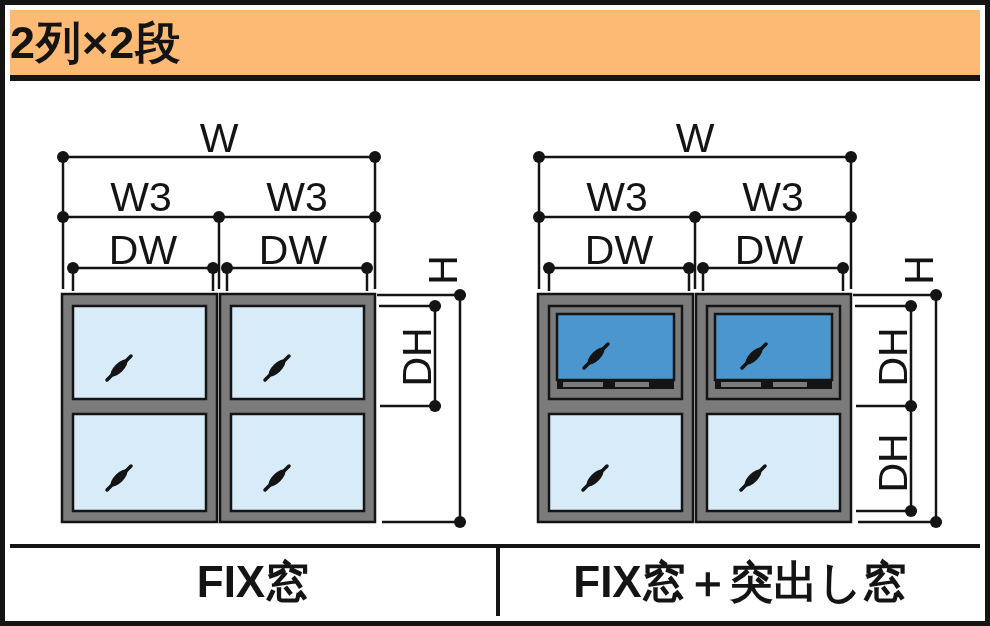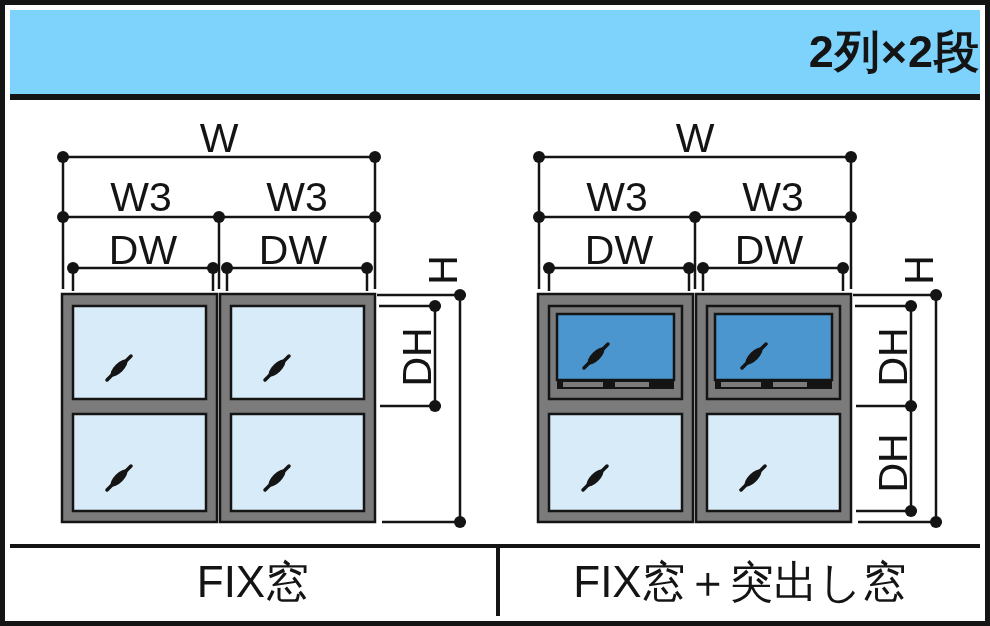--- a/index.html
+++ b/index.html
@@ -12,26 +12,26 @@
   }
   .frame {
     position: absolute;
     inset: 0;
     border: 5px solid #141414;
     background: #ffffff;
   }
   .title-bar {
     position: absolute;
     top: 5px; left: 5px; right: 5px;
-    height: 90px;
-    background: #7dd3fc;
+    height: 71px;
+    background: #fdba74;
     border-bottom: 6px solid #141414;
     display: flex;
     align-items: center;
-    justify-content: flex-end;
+    justify-content: flex-start;
   }
   .title-text {
     font-size: 45px;
     font-weight: 700;
     color: #141414;
     letter-spacing: 1px;
   }
   .caption-row {
     position: absolute;
     left: 5px; right: 5px; bottom: 5px;
@@ -43,21 +43,21 @@
   .caption-cell {
     display: flex;
     align-items: center;
     justify-content: center;
     height: 100%;
   }
   .caption-cell.left  { width: 490px; border-right: 4px solid #141414; }
   .caption-cell.right { flex: 1; justify-content: center; }
   .caption-text {
     font-size: 44px;
-    font-weight: 400;
+    font-weight: 700;
     color: #141414;
   }
   svg.diagram-layer {
     position: absolute;
     inset: 0;
     pointer-events: none;
   }
   .dim-label {
     font-family: "Liberation Sans", sans-serif;
     font-size: 41px;

